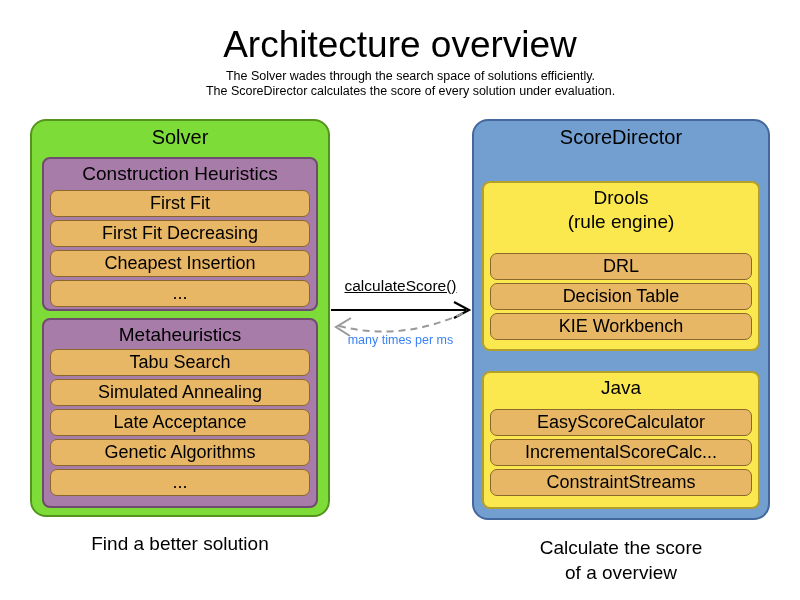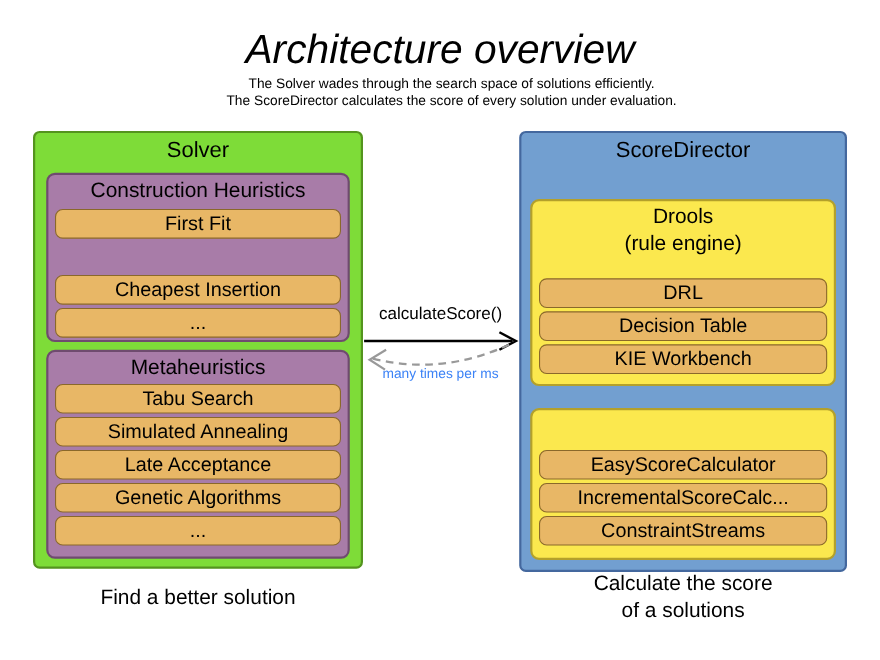--- a/index.html
+++ b/index.html
@@ -3,26 +3,26 @@
 <meta charset="utf-8">
 <style>
   html,body { margin:0; padding:0; background:#fff; }
   #canvas {
     position:relative; width:800px; height:600px; background:#ffffff;
     font-family:"Liberation Sans","DejaVu Sans",sans-serif; color:#000;
     overflow:hidden;
   }
   .abs { position:absolute; }
   
-  .page-title { left:0; right:0; top:26px; text-align:center; font-size:37px; line-height:38px; font-weight:normal; margin:0;font-style:italic; }
+  .page-title { left:0; right:0; top:26px; text-align:center; font-size:37px; line-height:38px; font-weight:normal; margin:0; }
   .subtitle { left:0; right:0; text-align:center; font-size:12.5px; line-height:14px;padding-left:21px; }
   .subtitle.l1 { top:69px; }
   .subtitle.l2 { top:84px; }
   
-  .bigbox { border-radius:6px; box-sizing:border-box; border:2px solid; }
+  .bigbox { border-radius:16px; box-sizing:border-box; border:2px solid; }
   .solver-box { left:30px; top:119px; width:300px; height:398px;
     background:var(--solver-fill,#7edc38); border-color:var(--solver-border,#54941e); }
   .director-box { left:472px; top:119px; width:298px; height:401px;
     background:var(--director-fill,#729fd0); border-color:var(--director-border,#44689e); }
   .box-title { position:absolute; left:0; right:0; top:4px; text-align:center; font-size:20px; line-height:24px; }
   
   .group { position:absolute; border-radius:8px; box-sizing:border-box; border:2px solid; }
   .group.purple { background:var(--phase-fill,#a87ca8); border-color:var(--phase-border,#6f4b6f); }
   .group.yellow { background:var(--engine-fill,#fbe84e); border-color:var(--engine-border,#b3a02b); }
   .group-title { position:absolute; left:0; right:0; top:3px; text-align:center; font-size:19px; line-height:24px; }
@@ -30,46 +30,47 @@
   
   .item { position:absolute; left:6px; right:6px; height:27px; border-radius:7px; box-sizing:border-box;
     border:1.5px solid var(--item-border,#8a682a); background:var(--item-fill,#e8b766);
     display:flex; align-items:center; justify-content:center; font-size:18px; white-space:nowrap; }
   
   .g-ch { left:10px; top:36px;  width:276px; height:154px; }
   .g-mh { left:10px; top:197px; width:276px; height:190px; }
   .g-drools { left:8px; top:60px;  width:278px; height:170px; }
   .g-java   { left:8px; top:250px; width:278px; height:138px; }
   
-  .call-label { left:330px; top:277px; width:141px; text-align:center; font-size:15.5px; }
+  .call-label { left:330px; top:277px; width:141px; text-align:center; font-size:15.5px;text-decoration:underline; }
   .freq-label { left:325px; top:333px; width:151px; text-align:center; font-size:12.5px; color:#3b82f6; }
   
   .caption { text-align:center; font-size:19px; line-height:25px; }
   .caption-left  { left:30px;  top:531px; width:300px; }
-  .caption-right { left:472px; top:518px; width:298px; }
+  .caption-right { left:472px; top:535px; width:298px; }
   
   #arrow-layer { position:absolute; left:0; top:0; pointer-events:none; }
   .arrow-black { stroke:var(--arrow-black,#000); stroke-width:2.2; fill:none; }
   .arrow-gray  { stroke:var(--arrow-gray,#999);  stroke-width:2;   fill:none; }
 </style>
 </head>
 <body>
 
 <div id="canvas">
 
   <h1 class="abs page-title">Architecture overview</h1>
   <div class="abs subtitle l1">The Solver wades through the search space of solutions efficiently.</div>
   <div class="abs subtitle l2">The ScoreDirector calculates the score of every solution under evaluation.</div>
 
   <div class="abs bigbox solver-box">
     <div class="box-title">Solver</div>
 
     <div class="group purple g-ch">
       <div class="group-title">Construction Heuristics</div>
       <div class="item" style="top:31px">First Fit</div>
+      <div class="item" style="top:61px">First Fit Decreasing</div>
       <div class="item" style="top:91px">Cheapest Insertion</div>
       <div class="item" style="top:121px">...</div>
     </div>
 
     <div class="group purple g-mh">
       <div class="group-title">Metaheuristics</div>
       <div class="item" style="top:29px">Tabu Search</div>
       <div class="item" style="top:59px">Simulated Annealing</div>
       <div class="item" style="top:89px">Late Acceptance</div>
       <div class="item" style="top:119px">Genetic Algorithms</div>
@@ -82,35 +83,36 @@
 
     <div class="group yellow g-drools">
       <div class="group-title">Drools</div>
       <div class="group-subtitle">(rule engine)</div>
       <div class="item" style="top:70px">DRL</div>
       <div class="item" style="top:100px">Decision Table</div>
       <div class="item" style="top:130px">KIE Workbench</div>
     </div>
 
     <div class="group yellow g-java">
+      <div class="group-title">Java</div>
       <div class="item" style="top:36px">EasyScoreCalculator</div>
       <div class="item" style="top:66px">IncrementalScoreCalc...</div>
       <div class="item" style="top:96px">ConstraintStreams</div>
     </div>
   </div>
 
   <div class="abs call-label">calculateScore()</div>
   <div class="abs freq-label">many times per ms</div>
 
   <svg id="arrow-layer" width="800" height="600" viewBox="0 0 800 600">
     <line class="arrow-black" x1="331" y1="310" x2="466" y2="310"></line>
     <polyline class="arrow-black" points="454,302 469,310 454,318"></polyline>
     <path class="arrow-gray" stroke-dasharray="7 5" d="M 339 326 Q 402 342 466 312"></path>
     <polyline class="arrow-gray" points="351,318 336,327 350,336"></polyline>
   </svg>
 
   <div class="abs caption caption-left">Find a better solution</div>
   <div class="abs caption caption-right">
     <div>Calculate the score</div>
-    <div>of a solutions</div>
+    <div>of a overview</div>
   </div>
 
 </div>
 
 </body></html>

